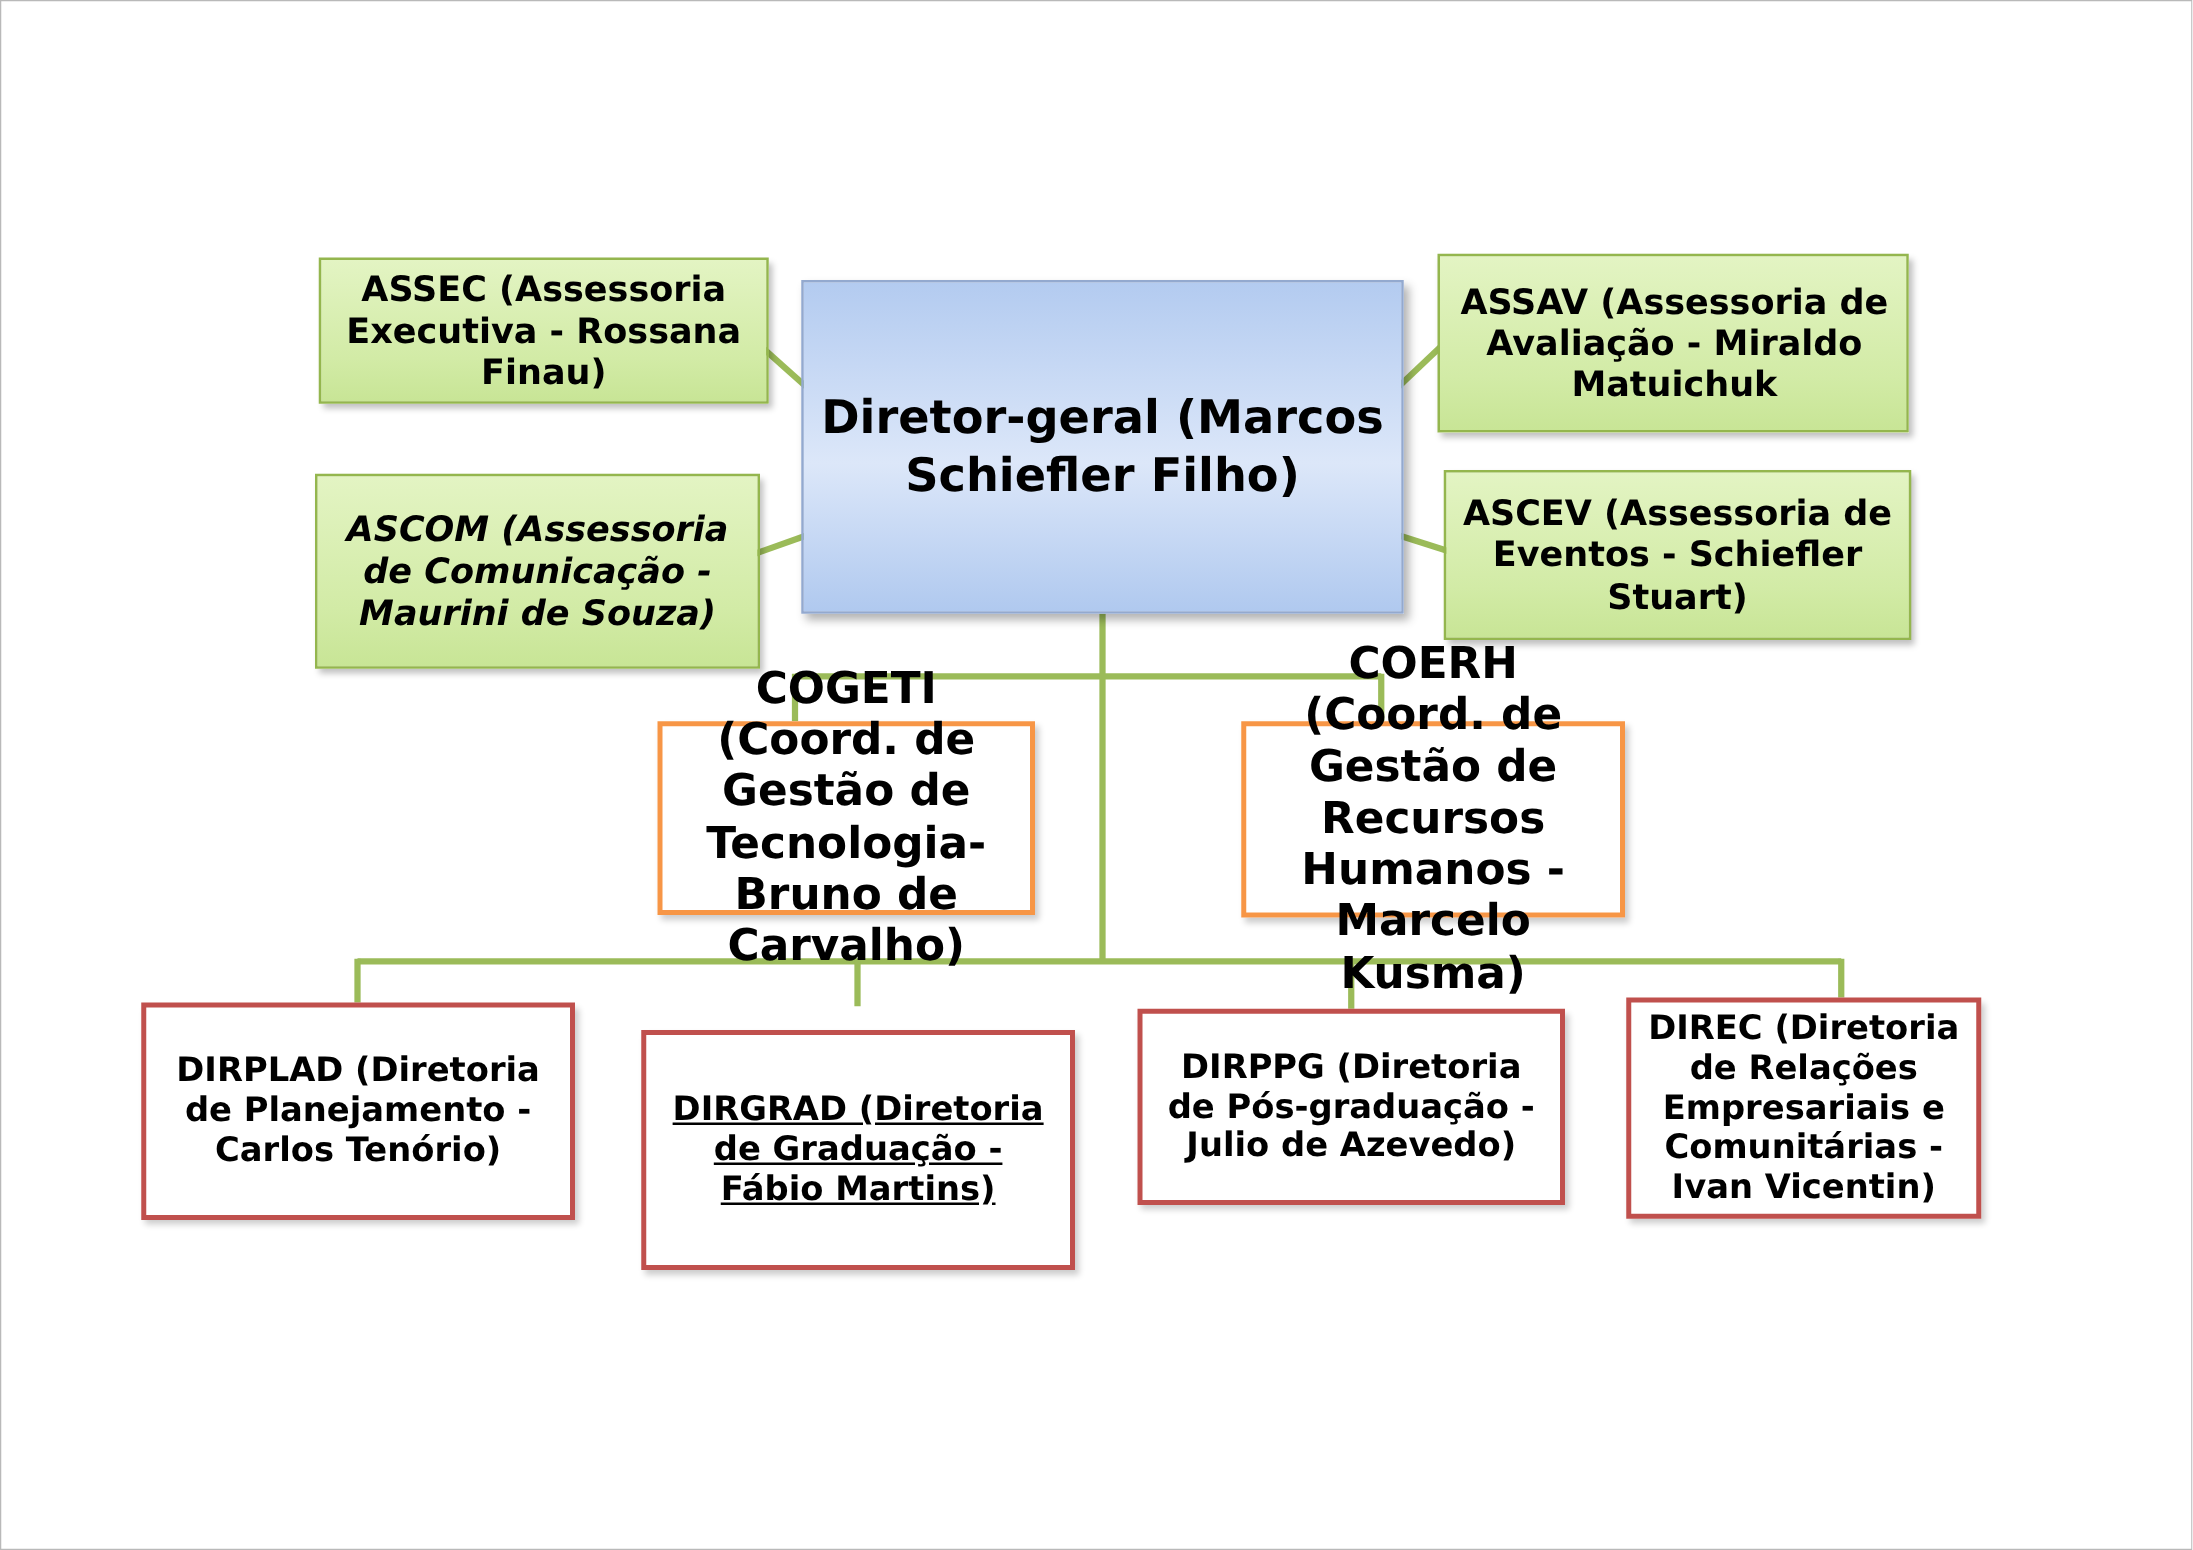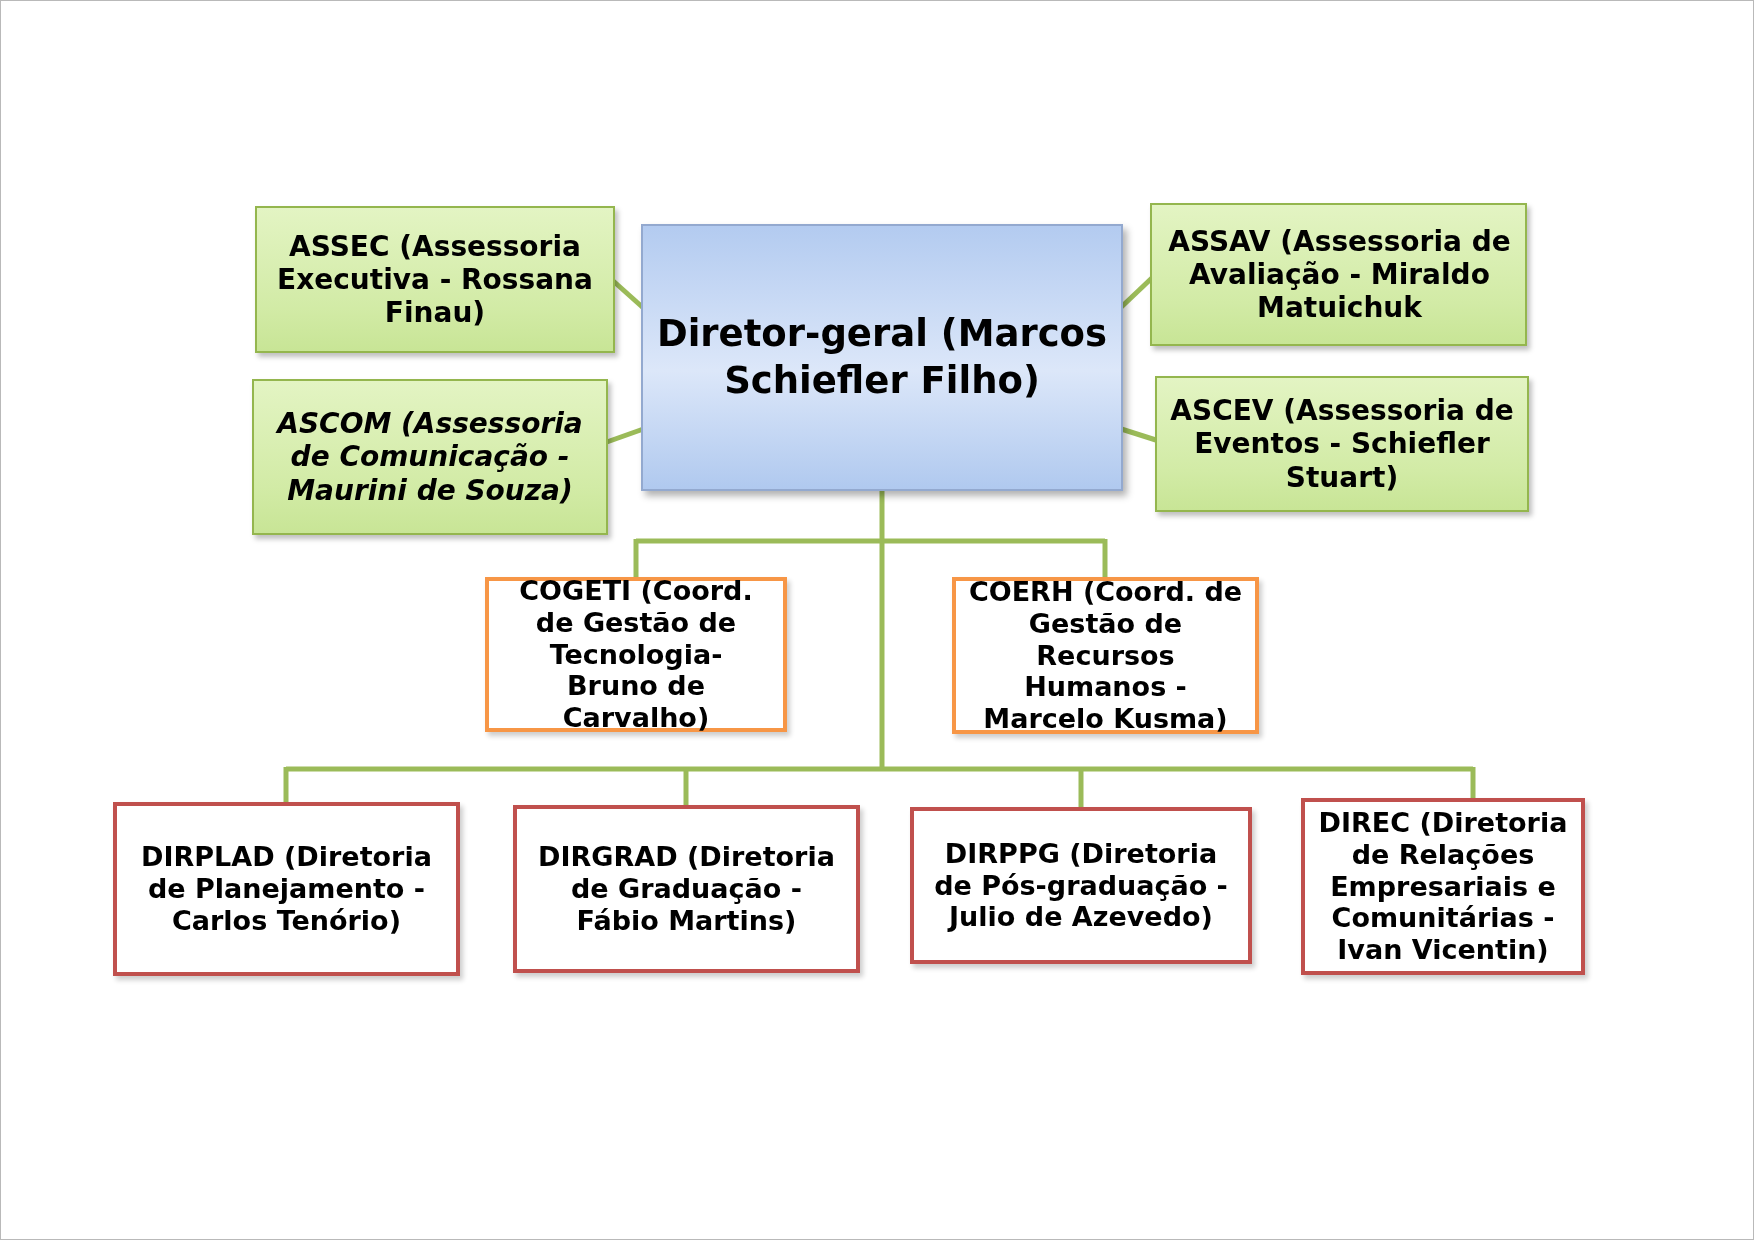--- a/index.html
+++ b/index.html
@@ -51,21 +51,22 @@
     background: linear-gradient(to bottom, #b3cbf0 0%, #dce7f9 55%, #b0c9ef 100%);
     border: 2px solid #93a9cf;
     box-shadow: 4px 5px 7px rgba(0,0,0,0.3);
     font-size: 37px;
     line-height: 1.25;
   }
   .node.orange {
     background: #ffffff;
     border: 4px solid #f79646;
     box-shadow: 3px 4px 5px rgba(0,0,0,0.2);
-    font-size: 27px;
+    font-size: 35px;
+    margin-left: 41px;
   }
   .node.red {
     background: #ffffff;
     border: 4px solid #c0504d;
     box-shadow: 3px 4px 5px rgba(0,0,0,0.2);
     font-size: 27px;
   }
 </style>
 </head>
 <body>
@@ -91,21 +92,21 @@
       <path d="M603,442 L648,426"></path>
       <path d="M1153,275 L1114,312"></path>
       <path d="M1158,440 L1114,426"></path>
     </g>
   </svg>
 
   <div class="node blue" style="left:640px; top:223px; width:482px; height:267px;">
     <span>Diretor-geral (Marcos Schiefler Filho)</span>
   </div>
 
-  <div class="node green" style="left:254px; top:205px; width:360px; height:147px;">
+  <div class="node green" style="left:254px; top:205px; width:360px; height:117px;">
     <span>ASSEC (Assessoria Executiva - Rossana Finau)</span>
   </div>
 
   <div class="node green" style="left:251px; top:378px; width:356px; height:156px;font-style:italic;">
     <span>ASCOM (Assessoria de Comunicação - Maurini de Souza)</span>
   </div>
 
   <div class="node green" style="left:1149px; top:202px; width:377px; height:143px;padding-left:14px;">
     <span>ASSAV (Assessoria de Avaliação - Miraldo Matuichuk</span>
   </div>
@@ -119,21 +120,21 @@
   </div>
 
   <div class="node orange" style="left:951px; top:576px; width:307px; height:157px;">
     <span>COERH (Coord. de Gestão de Recursos Humanos - Marcelo Kusma)</span>
   </div>
 
   <div class="node red" style="left:112px; top:801px; width:347px; height:174px;">
     <span>DIRPLAD (Diretoria de Planejamento - Carlos Tenório)</span>
   </div>
 
-  <div class="node red" style="left:512px; top:804px; width:347px; height:168px;">
+  <div class="node red" style="left:512px; top:823px; width:347px; height:192px;text-decoration:underline;">
     <span>DIRGRAD (Diretoria de Graduação - Fábio Martins)</span>
   </div>
 
   <div class="node red" style="left:909px; top:806px; width:342px; height:157px;">
     <span>DIRPPG (Diretoria de Pós-graduação - Julio de Azevedo)</span>
   </div>
 
   <div class="node red" style="left:1300px; top:797px; width:284px; height:177px;">
     <span>DIREC (Diretoria de Relações Empresariais e Comunitárias - Ivan Vicentin)</span>
   </div>

